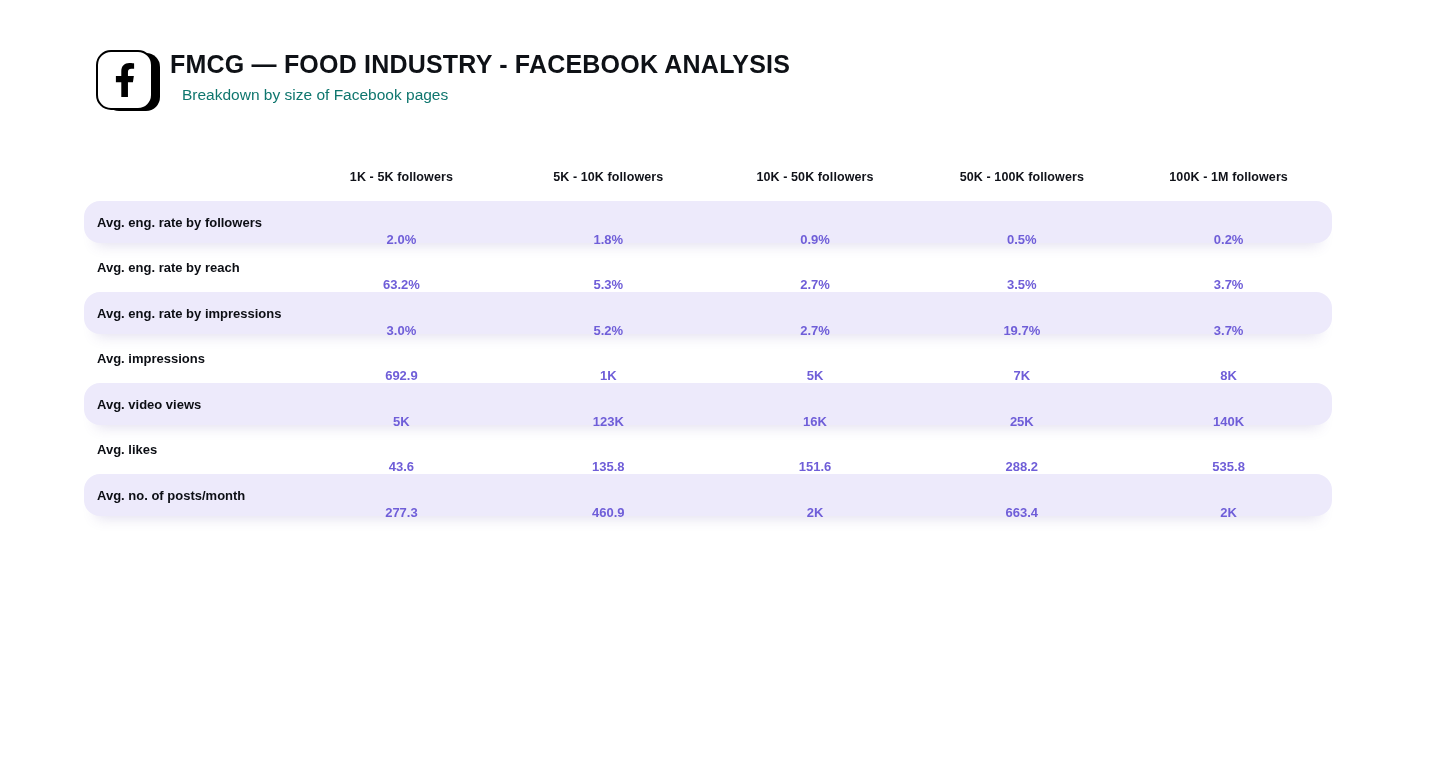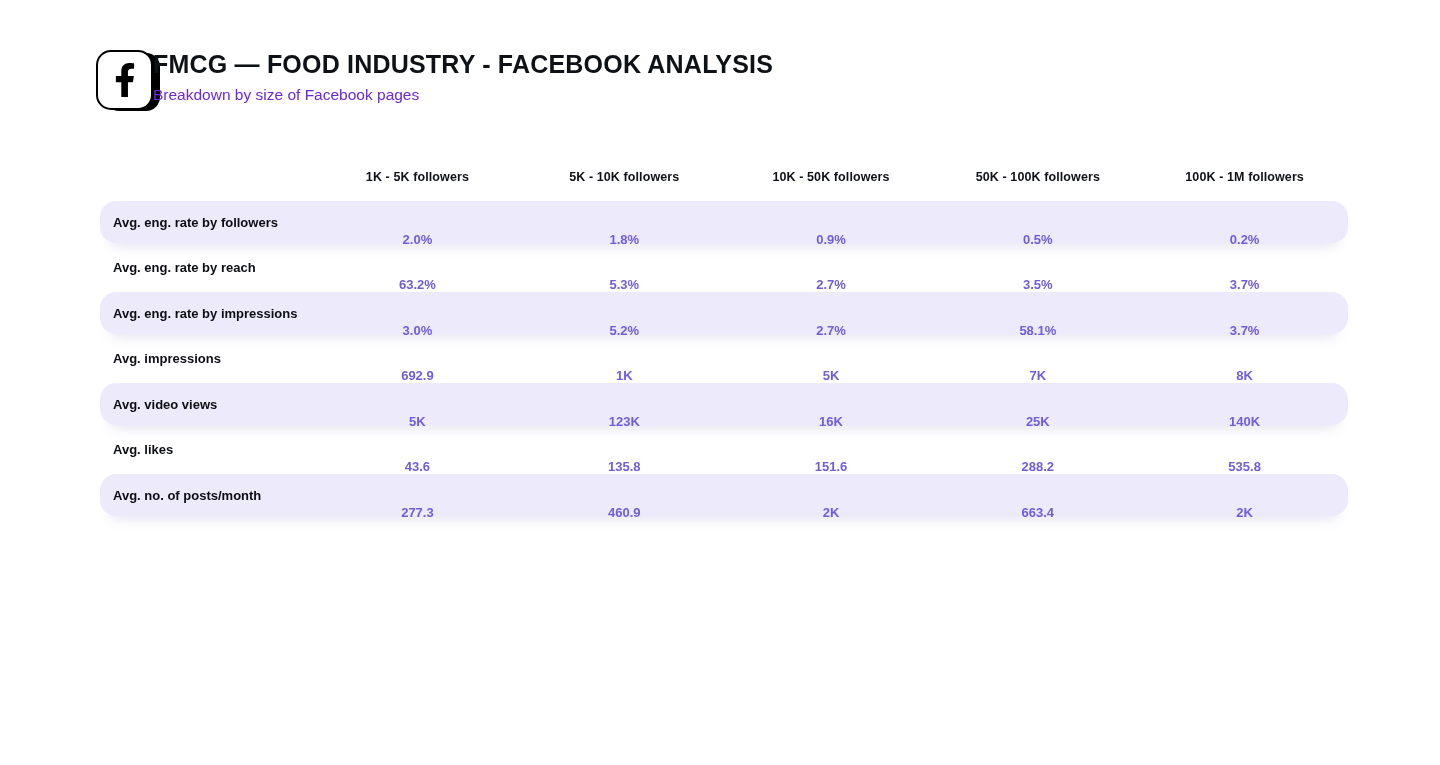--- a/index.html
+++ b/index.html
@@ -14,20 +14,21 @@
     height: 765px;
     position: relative;
   }
   
   .report-header {
     position: absolute;
     left: 96px;
     top: 50px;
     display: flex;
     align-items: flex-start;
+    gap: 17px;
   }
   .fb-badge {
     width: 57px;
     height: 60px;
     background: #ffffff;
     border: 2.5px solid #000000;
     border-radius: 15px;
     box-shadow: 8px 2px 0 -1px #000000;
     display: flex;
     align-items: center;
@@ -38,27 +39,28 @@
   .titles h1 {
     font-size: 25px;
     line-height: 1.15;
     font-weight: 700;
     color: #0e1116;
     letter-spacing: 0.2px;
   }
   .titles p {
     margin-top: 7px;
     font-size: 15.5px;
-    color: #6d28d9;
+    color: #0f766e;
     font-weight: 400;
+    margin-left: 12px;
   }
   
   .table-wrap {
     position: absolute;
-    left: 100px;
+    left: 84px;
     top: 170px;
     width: 1248px;
   }
   .thead {
     display: flex;
     align-items: center;
     padding-bottom: 17px;
   }
   .cell { min-width: 0; }
   .label-cell {
@@ -139,21 +141,21 @@
           <div class="cell data-cell">5.3%</div>
           <div class="cell data-cell">2.7%</div>
           <div class="cell data-cell">3.5%</div>
           <div class="cell data-cell">3.7%</div>
         </div>
         <div class="trow alt">
           <div class="cell label-cell">Avg. eng. rate by impressions</div>
           <div class="cell data-cell">3.0%</div>
           <div class="cell data-cell">5.2%</div>
           <div class="cell data-cell">2.7%</div>
-          <div class="cell data-cell">58.1%</div>
+          <div class="cell data-cell">19.7%</div>
           <div class="cell data-cell">3.7%</div>
         </div>
         <div class="trow">
           <div class="cell label-cell">Avg. impressions</div>
           <div class="cell data-cell">692.9</div>
           <div class="cell data-cell">1K</div>
           <div class="cell data-cell">5K</div>
           <div class="cell data-cell">7K</div>
           <div class="cell data-cell">8K</div>
         </div>

